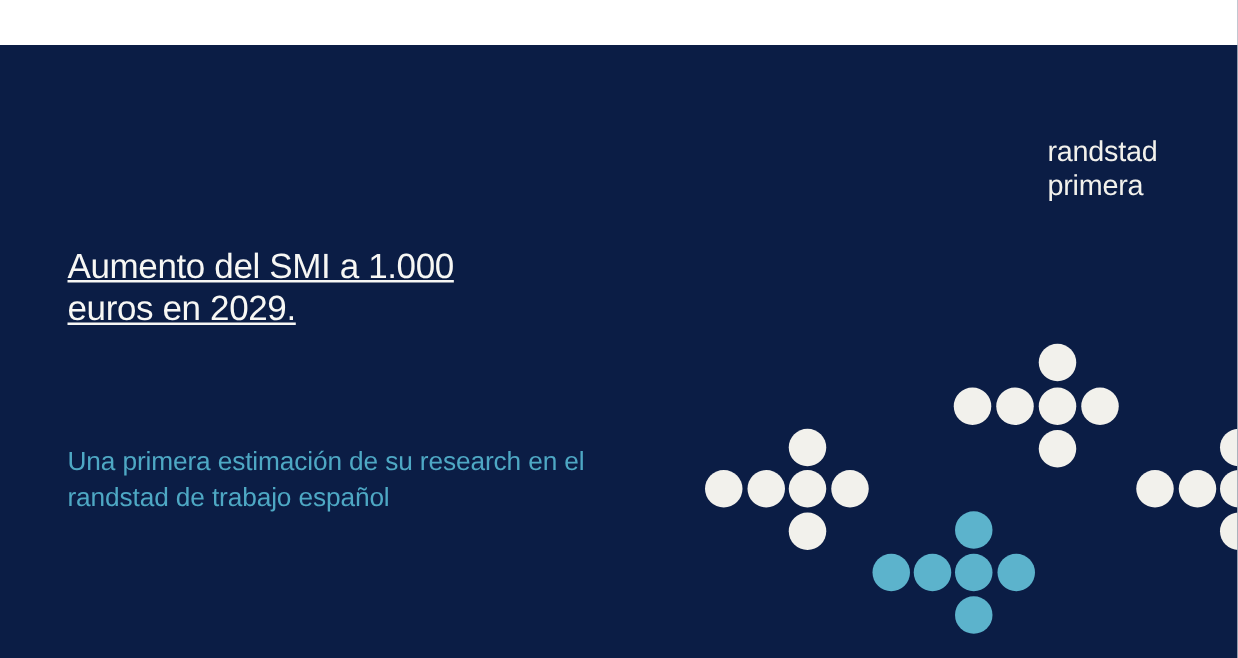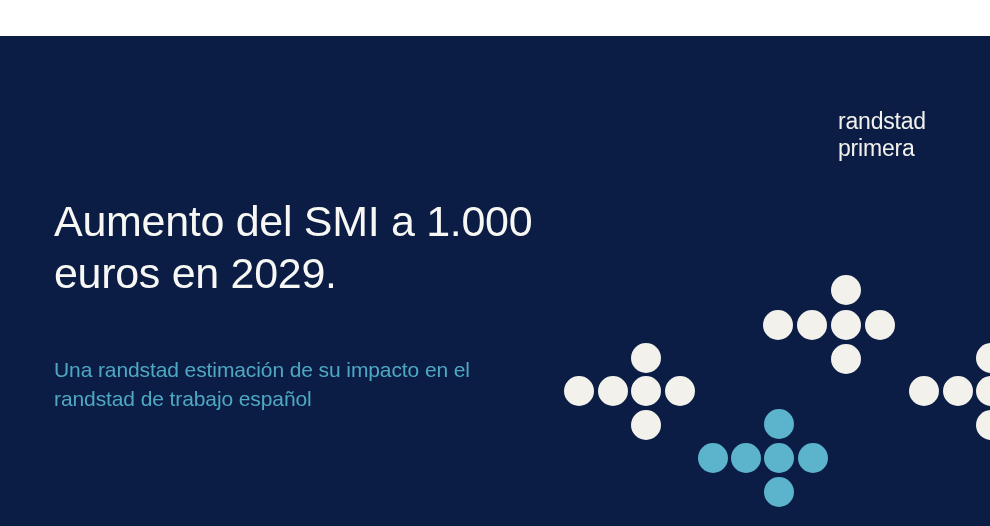--- a/index.html
+++ b/index.html
@@ -36,24 +36,25 @@
   
   .headline-block {
     position: absolute;
     left: 54px;
     top: 160px;
     width: 520px;
   }
   .headline {
     margin: 0;
     color: #f7f7f4;
-    font-size: 43px;
+    font-size: 28px;
     font-weight: 400;
     line-height: 1.2;
     letter-spacing: -0.3px;
+    text-decoration: underline;
   }
   .subhead {
     margin: 0;
     position: absolute;
     left: 54px;
     top: 320px;
     width: 510px;
     color: #4ea8c4;
     font-size: 21px;
     font-weight: 400;
@@ -90,21 +91,21 @@
   </div>
 
   <div class="headline-block">
     <h1 class="headline" style="color: rgb(247, 247, 244);">
       <span>Aumento del SMI a 1.000</span><br>
       <span>euros en 2029.</span>
     </h1>
   </div>
 
   <p class="subhead" style="color: rgb(78, 168, 196);">
-    <span>Una randstad estimación de su impacto en el</span><br>
+    <span>Una primera estimación de su research en el</span><br>
     <span>randstad de trabajo español</span>
   </p>
 
   <div class="dot-canvas" id="dot-canvas">
       <div class="dot light" style="width: 30px; height: 30px; left: 831px; top: 239px; background: rgb(242, 241, 236);"></div>
       <div class="dot light" style="width: 30px; height: 30px; left: 763px; top: 274px; background: rgb(242, 241, 236);"></div>
       <div class="dot light" style="width: 30px; height: 30px; left: 797px; top: 274px; background: rgb(242, 241, 236);"></div>
       <div class="dot light" style="width: 30px; height: 30px; left: 831px; top: 274px; background: rgb(242, 241, 236);"></div>
       <div class="dot light" style="width: 30px; height: 30px; left: 865px; top: 274px; background: rgb(242, 241, 236);"></div>
       <div class="dot light" style="width: 30px; height: 30px; left: 831px; top: 308px; background: rgb(242, 241, 236);"></div>

